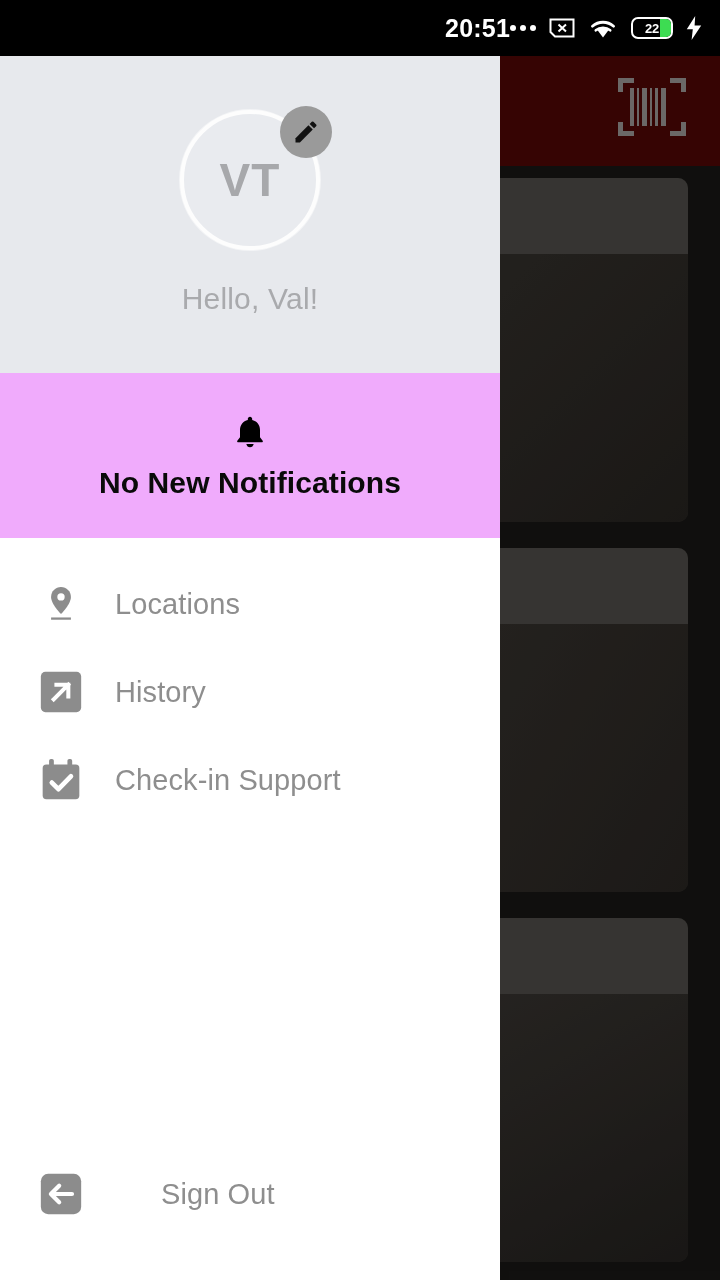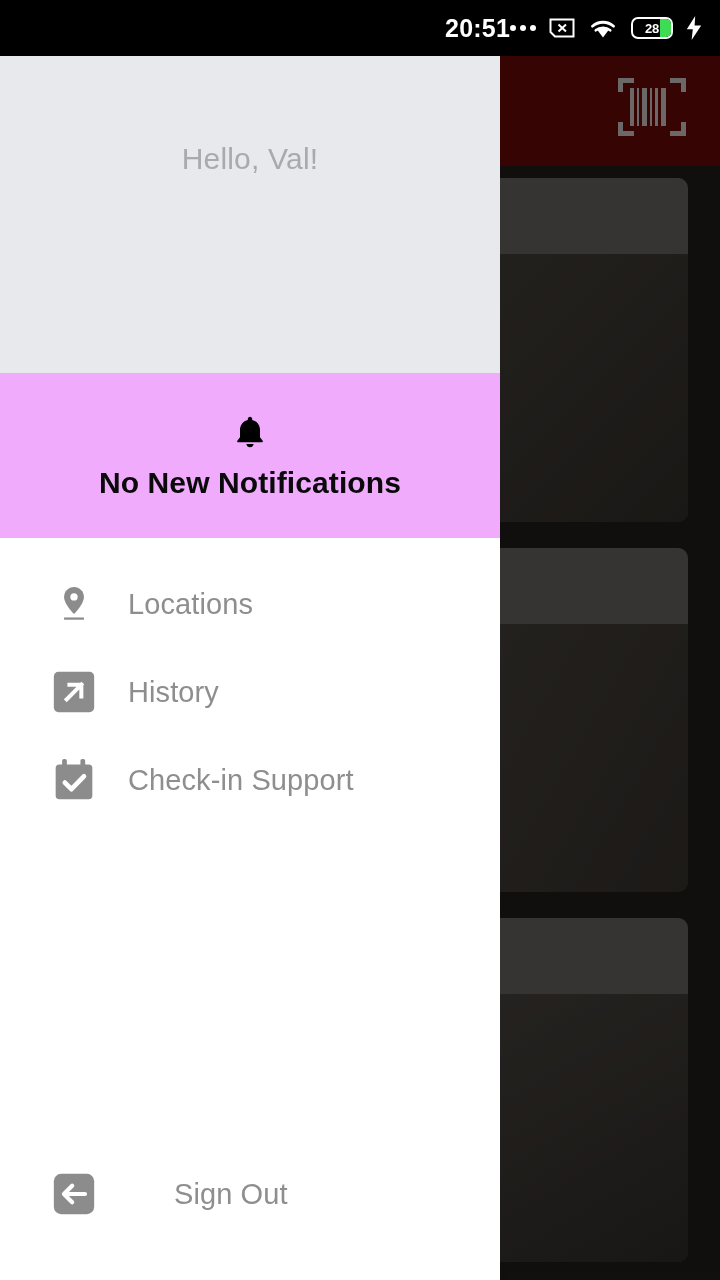--- a/index.html
+++ b/index.html
@@ -257,21 +257,21 @@
     flex: 1;
     background: #ffffff;
     padding-top: 22px;
     display: flex;
     flex-direction: column;
   }
   .menu-item {
     display: flex;
     align-items: center;
     height: 88px;
-    padding-left: 52px;
+    padding-left: 39px;
     cursor: pointer;
   }
   .menu-icon {
     width: 44px;
     min-width: 44px;
     height: 44px;
     display: flex;
     align-items: center;
     justify-content: center;
     color: #8c8c8c;
@@ -356,20 +356,31 @@
       </div>
 
     </div>
   </div>
 
   <div id="scrim"></div>
 
   <div id="drawer">
 
     <div id="profile-header">
+      <div id="avatar-wrap">
+        <div id="avatar">
+          <span id="avatar-initials">VT</span>
+        </div>
+        <div id="edit-badge">
+          <svg width="28" height="28" viewBox="0 0 24 24">
+            <path d="M3 17.25V21h3.75L17.81 9.94l-3.75-3.75L3 17.25z" fill="#111111"></path>
+            <path d="M20.71 7.04a1 1 0 0 0 0-1.41l-2.34-2.34a1 1 0 0 0-1.41 0l-1.83 1.83 3.75 3.75 1.83-1.83z" fill="#111111"></path>
+          </svg>
+        </div>
+      </div>
       <div id="greeting">Hello, Val!</div>
     </div>
 
     <div id="notification-banner">
       <div id="bell-icon">
         <svg width="40" height="42" viewBox="0 0 24 24">
           <path d="M12 2.2c-.7 0-1.3.6-1.3 1.3v.7C7.9 4.8 6 7.2 6 10.2v4.3l-1.6 2.1c-.3.4 0 1 .5 1h14.2c.5 0 .8-.6.5-1L18 14.5v-4.3c0-3-1.9-5.4-4.7-6v-.7c0-.7-.6-1.3-1.3-1.3z" fill="#000000"></path>
           <path d="M9.8 18.6c.2 1.2 1.1 2 2.2 2s2-.8 2.2-2H9.8z" fill="#000000"></path>
         </svg>
       </div>
@@ -445,21 +456,21 @@
       <span class="st-icon">
         <svg width="30" height="23" viewBox="0 0 30 23">
           <path d="M15 20.4 L9.2 12.8 a9.4 9.4 0 0 1 11.6 0 Z" fill="#ffffff"></path>
           <path d="M4.4 9.2 a16.2 16.2 0 0 1 21.2 0" stroke="#ffffff" stroke-width="2.8" fill="none" stroke-linecap="round"></path>
           <path d="M7.8 13.3 a11.2 11.2 0 0 1 14.4 0" stroke="#ffffff" stroke-width="2.6" fill="none" stroke-linecap="round"></path>
         </svg>
       </span>
 
       <span class="st-icon battery-wrap">
         <span class="battery-fill"></span>
-        <span class="battery-text">28</span>
+        <span class="battery-text">22</span>
       </span>
 
       <span class="st-icon">
         <svg width="16" height="24" viewBox="0 0 12 20">
           <path d="M7 0 L0 11 H5 L4 20 L12 8 H6.5 Z" fill="#ffffff"></path>
         </svg>
       </span>
 
     </div>
   </div>

